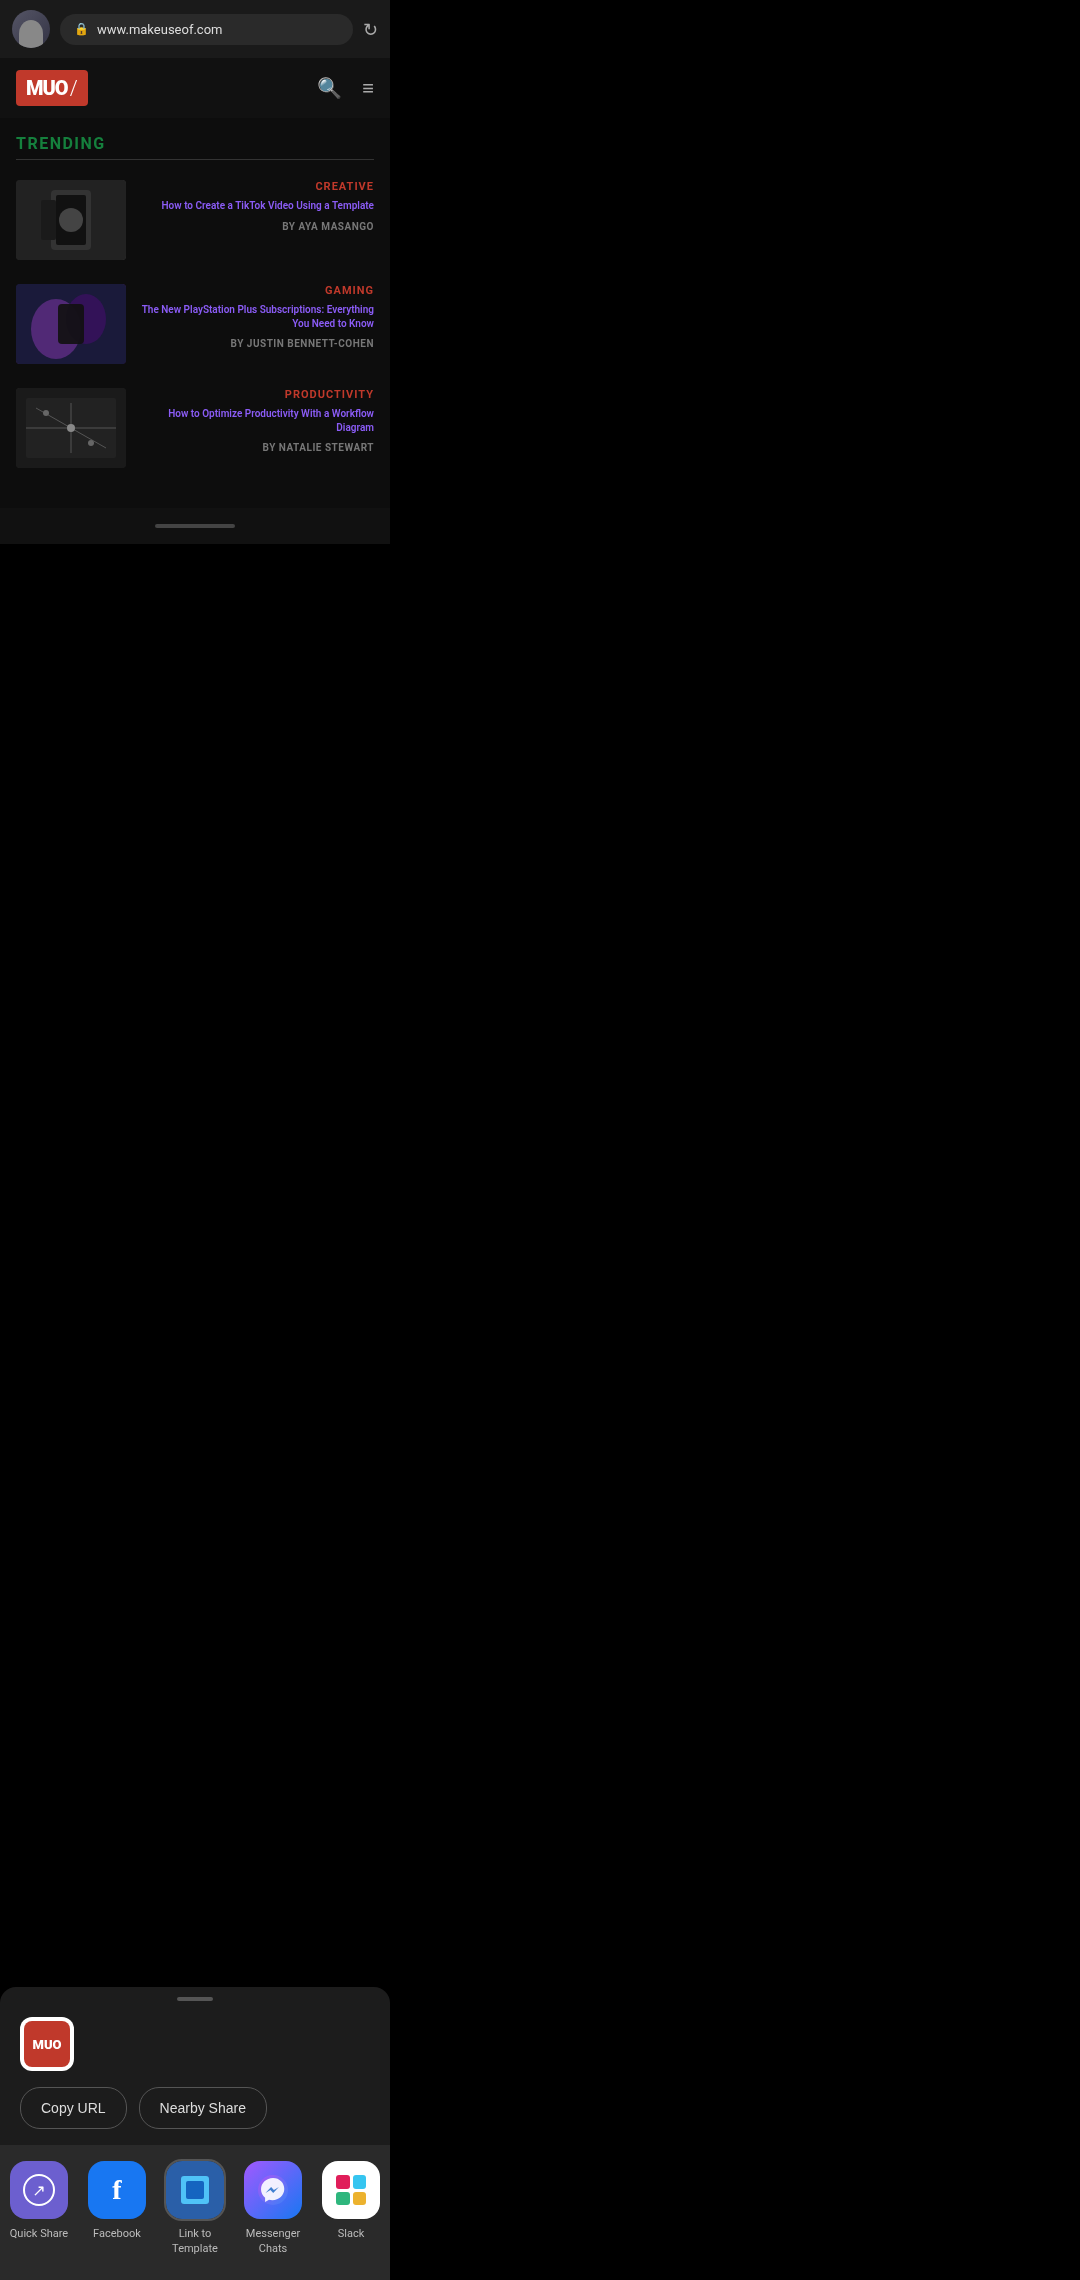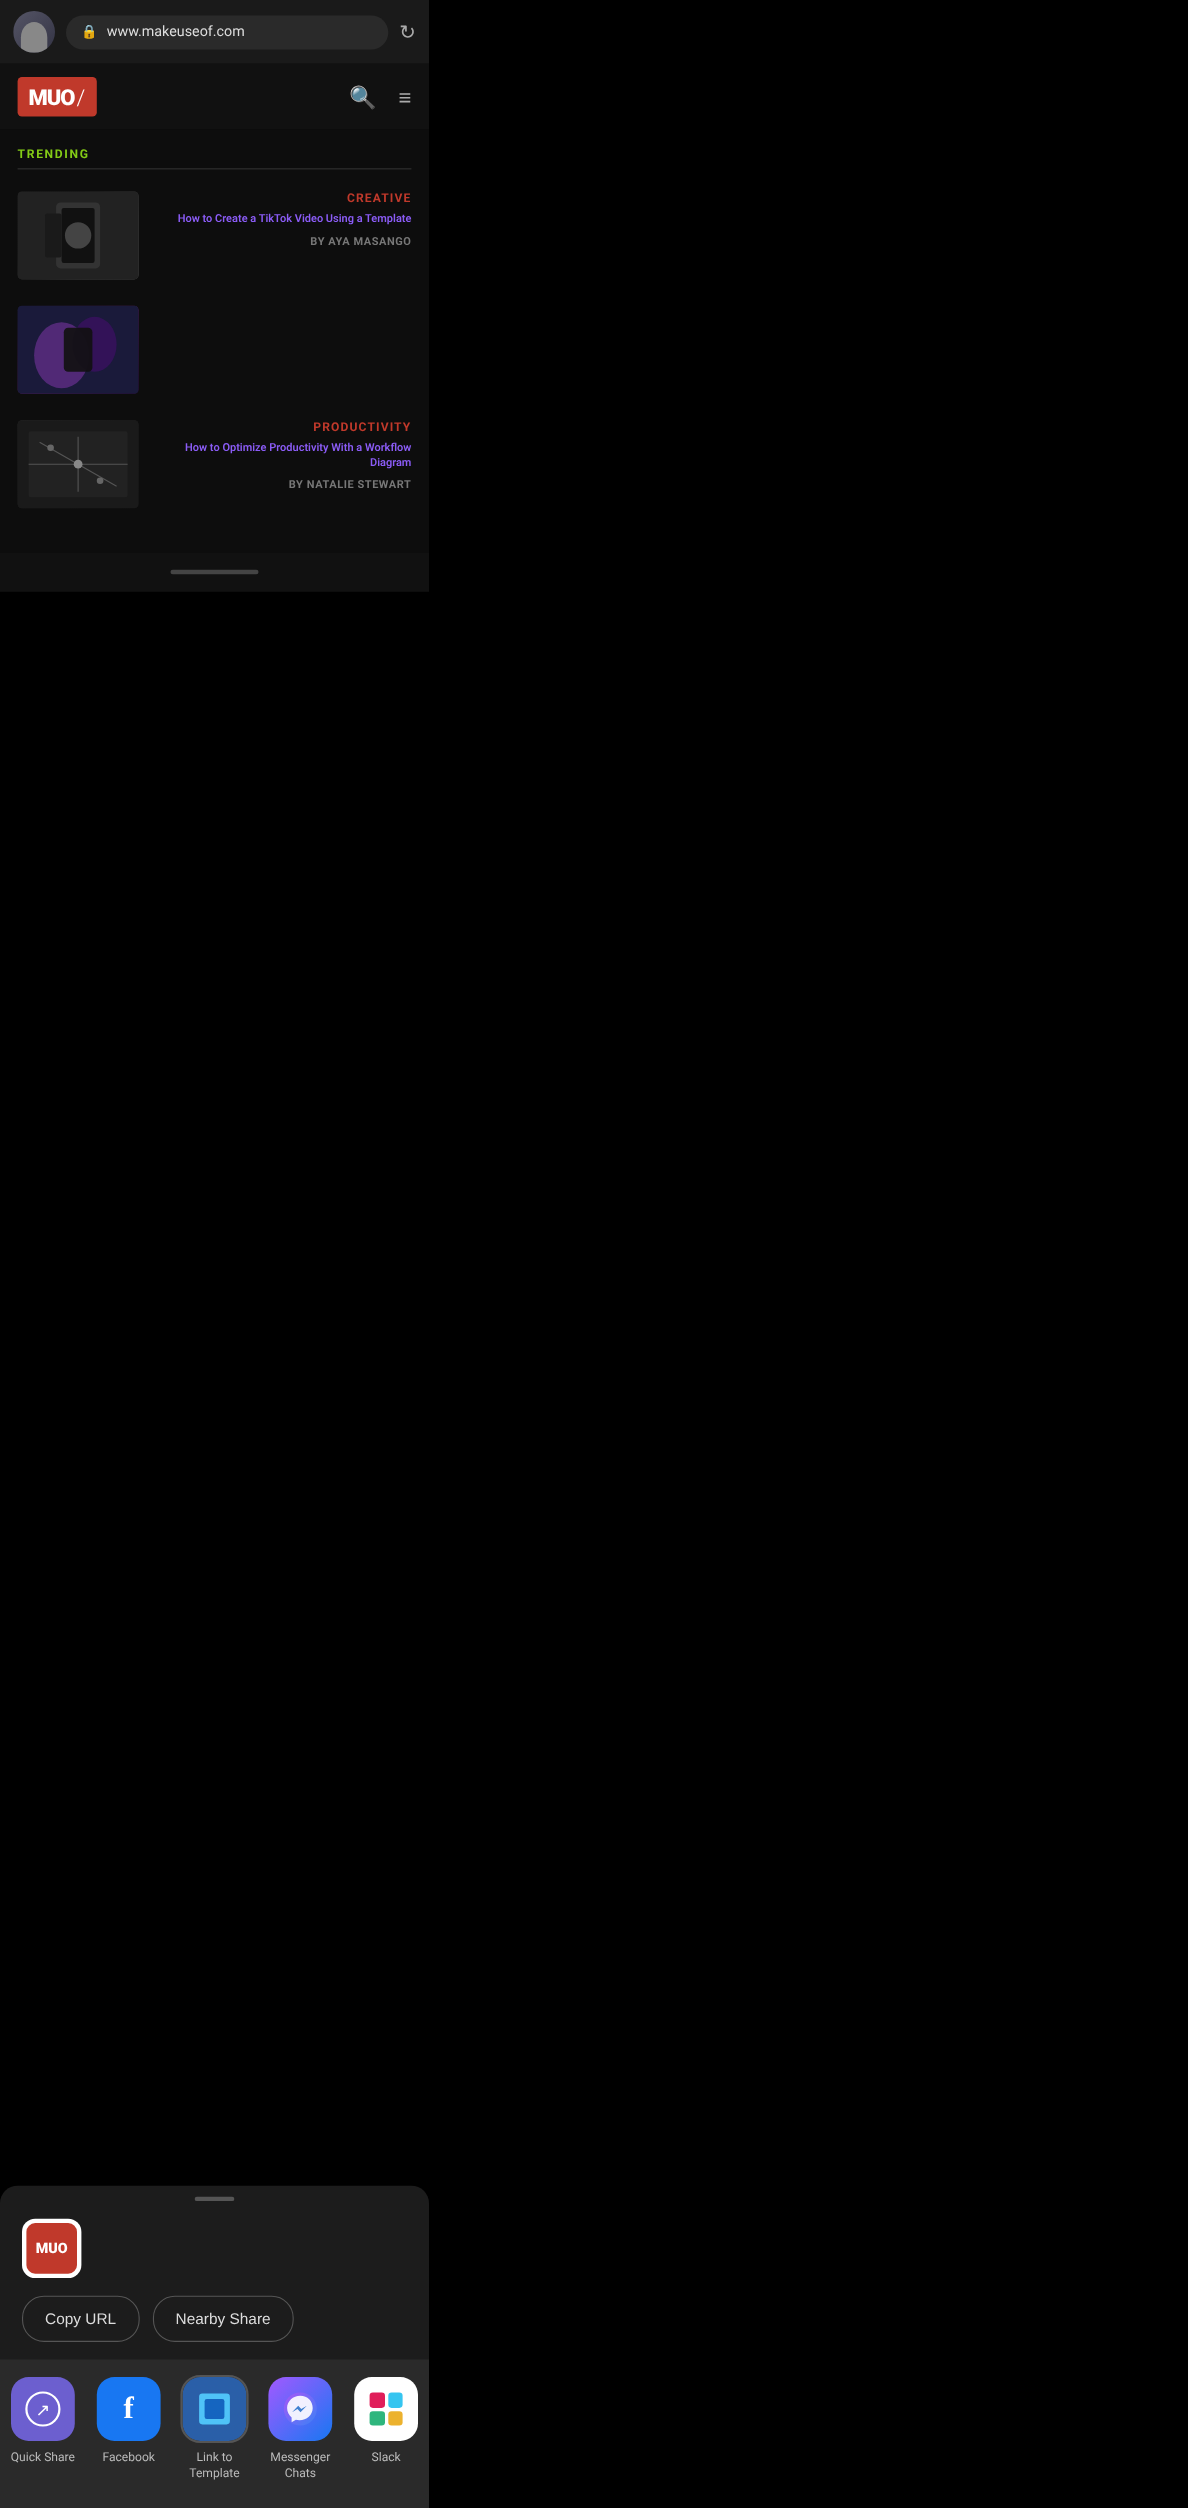--- a/index.html
+++ b/index.html
@@ -104,22 +104,22 @@
       color: #aaa;
       font-size: 20px;
     }
 
     
     .main-content {
       background: #0d0d0d;
       padding: 16px;
     }
     .trending-label {
-      color: #84cc16;
-      font-size: 11px;
+      color: #15803d;
+      font-size: 16px;
       font-weight: 700;
       letter-spacing: 1.5px;
       text-transform: uppercase;
       margin-bottom: 6px;
     }
     .trending-divider {
       height: 1px;
       background: #333;
       margin-bottom: 20px;
     }
@@ -431,20 +431,27 @@
   </div>
 
   <div class="article-item">
     <div class="article-thumb thumb-2">
       <svg width="110" height="80" viewBox="0 0 110 80">
         <rect width="110" height="80" fill="#1a1a3a"></rect>
         <ellipse cx="40" cy="45" rx="25" ry="30" fill="#6a3090" opacity="0.7"></ellipse>
         <ellipse cx="70" cy="35" rx="20" ry="25" fill="#3a1060" opacity="0.8"></ellipse>
         <rect x="42" y="20" width="26" height="40" rx="4" fill="#111" opacity="0.9"></rect>
       </svg>
+    </div>
+    <div class="article-info">
+      <div class="article-category">GAMING</div>
+      <div class="article-title">The New PlayStation Plus Subscriptions: Everything You Need to Know</div>
+      <div class="article-author">
+        <span>BY</span> <span>JUSTIN BENNETT-COHEN</span>
+      </div>
     </div>
   </div>
 
   <div class="article-item">
     <div class="article-thumb thumb-3">
       <svg width="110" height="80" viewBox="0 0 110 80">
         <rect width="110" height="80" fill="#1a1a1a"></rect>
         <rect x="10" y="10" width="90" height="60" fill="#222" rx="2"></rect>
         <line x1="20" y1="20" x2="90" y2="60" stroke="#555" stroke-width="1"></line>
         <line x1="55" y1="15" x2="55" y2="65" stroke="#555" stroke-width="1"></line>

